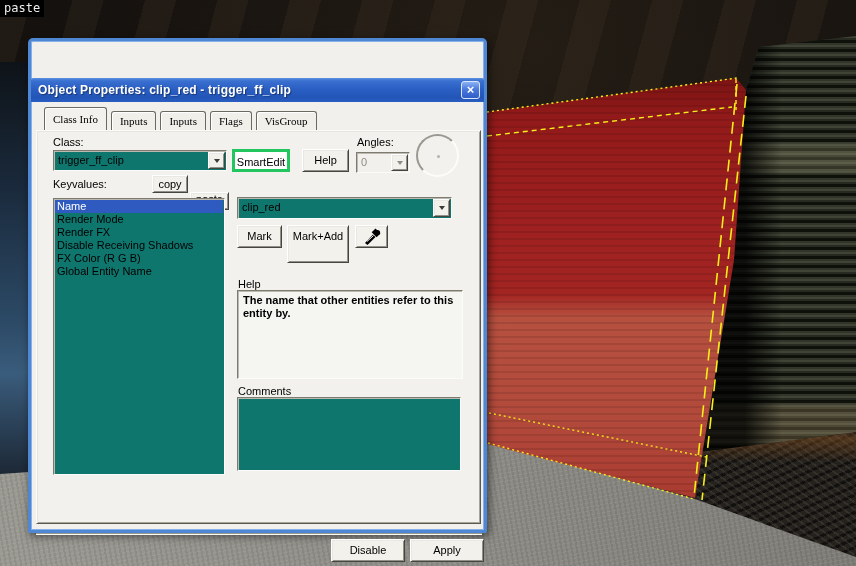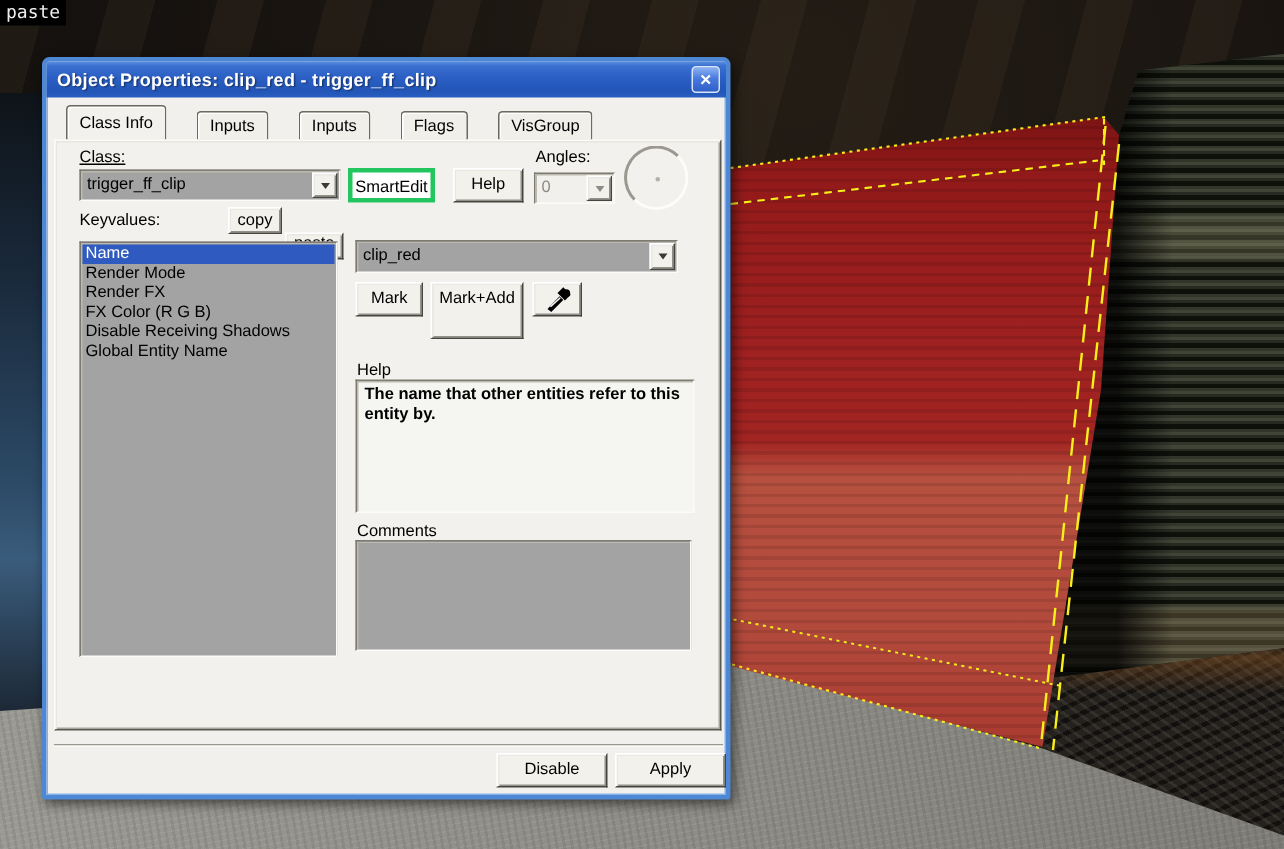--- a/index.html
+++ b/index.html
@@ -60,56 +60,57 @@
   .dialog {
     position:absolute; left:28px; top:38px; width:459px; height:495px;
     border:3px solid #4e87d4; border-radius:5px 5px 2px 2px;
     box-shadow:2px 3px 8px rgba(0,0,0,0.55), inset 0 0 0 1px #86b0e8;
     background:#f1f0ec;
   }
   .title-bar {
     height:24px; display:flex; align-items:center; padding:0 4px 0 7px;
     border-radius:2px 2px 0 0;
     background:linear-gradient(180deg,#5c90e2 0%, #3a70d0 12%, #2b5fc4 45%, #2255b6 82%, #2a5ec2 100%);
+    margin-top:37px;
   }
   .title-text { flex:1; color:#fff; font-weight:bold; font-size:12px; text-shadow:1px 1px 1px rgba(0,0,0,0.4); letter-spacing:.2px; }
   .close-btn {
     width:19px; height:18px; border-radius:3px; cursor:pointer;
     background:linear-gradient(180deg,#8cb2f2,#4a7ade 45%,#2f5ec8);
     border:1px solid #d9e5f8; color:#fff; font-size:13px; font-weight:bold;
     line-height:15px; text-align:center;
   }
   .dialog-body { position:relative; height:465px; font-size:11px; color:#000; }
 
   .tab-row { position:absolute; left:13px; top:6px; display:flex; align-items:flex-end; height:22px; z-index:2; }
   .tab {
-    height:19px; padding:3px 8px 0; margin-right:20px; cursor:pointer;
+    height:19px; padding:3px 8px 0; margin-right:4px; cursor:pointer;
     background:#f0efea; border:1px solid #6b6a60; border-bottom:none;
-    border-radius:3px 3px 0 0; box-shadow:inset 1px 1px 0 #fff; white-space:nowrap;
+    border-radius:3px 3px 0 0; box-shadow:inset 1px 1px 0 #fff; white-space:nowrap;font-family:Liberation Serif, serif;
   }
   .tab.active { height:23px; padding-top:5px; background:#f2f1ed; z-index:3; }
 
   .panel {
     position:absolute; left:5px; top:28px; width:445px; height:394px;
     background:#f2f1ed;
     border:1px solid; border-color:#fcfbf7 #5a594f #5a594f #fcfbf7;
     box-shadow:inset 1px 1px 0 #e7e6e0, inset -1px -1px 0 #a7a59b;
   }
   .panel * { position:absolute; }
 
   .lbl { white-space:nowrap; }
 
   .raised {
     background:#f2f1ec; cursor:pointer; text-align:center; color:#000;
     border:1px solid; border-color:#ffffff #47463e #47463e #ffffff;
     box-shadow:inset 1px 1px 0 #e9e8e2, inset -1px -1px 0 #92908a;
     font-size:11px; font-family:"Liberation Sans",sans-serif;
   }
   .sunken {
-    background:#a3a3a3;
+    background:#0f766e;
     border:1px solid; border-color:#7d7b70 #fcfbf7 #fcfbf7 #7d7b70;
     box-shadow:inset 1px 1px 0 #bcbab0;
   }
   .combo { display:flex; align-items:stretch; cursor:pointer; }
   .combo-text { flex:1; padding:3px 4px 0; overflow:hidden; white-space:nowrap; position:static !important; }
   .combo-btn { width:17px; margin:1px; flex:none; display:flex; align-items:center; justify-content:center; position:static !important; }
   .arrow-down { width:0; height:0; border:3px solid transparent; border-top:4px solid #3c3b33; margin-top:3px; position:static !important; }
   .combo.disabled { background:#f1f0ec; }
   .combo.disabled .combo-text { color:#8f8d83; }
   .combo.disabled .arrow-down { border-top-color:#8f8d83; }
@@ -169,21 +170,21 @@
     <div class="tab-row">
       <div class="tab active">Class Info</div>
       <div class="tab">Inputs</div>
       <div class="tab">Inputs</div>
       <div class="tab">Flags</div>
       <div class="tab">VisGroup</div>
     </div>
 
     <div class="panel">
 
-      <span class="lbl" style="left:16px; top:5px;text-decoration:underline;">Class:</span>
+      <span class="lbl" style="left:16px; top:5px;">Class:</span>
       <div class="combo sunken" style="left:16px; top:19px; width:174px; height:21px;">
         <span class="combo-text">trigger_ff_clip</span>
         <span class="combo-btn raised">
             <span class="arrow-down"></span>
           </span>
       </div>
       <div class="toggled" style="left:195px; top:18px; width:58px; height:23px; padding-top:4px;">SmartEdit</div>
       <div class="raised" style="left:265px; top:18px; width:47px; height:23px; padding-top:4px;">Help</div>
 
       <span class="lbl" style="left:320px; top:5px;">Angles:</span>
@@ -198,22 +199,22 @@
       </div>
 
       <span class="lbl" style="left:16px; top:47px;">Keyvalues:</span>
       <div class="raised" style="left:115px; top:44px; width:36px; height:18px; padding-top:2px;">copy</div>
       <div class="raised" style="left:153px; top:61px; width:39px; height:18px; padding-top:0;">paste</div>
 
       <div class="listbox sunken" style="left:16px; top:67px; width:172px; height:277px;">
         <span class="list-item selected">Name</span>
         <span class="list-item">Render Mode</span>
         <span class="list-item">Render FX</span>
+        <span class="list-item">Disable Receiving Shadows</span>
         <span class="list-item">FX Color (R G B)</span>
-        <span class="list-item">Disable Receiving Shadows</span>
         <span class="list-item">Global Entity Name</span>
       </div>
 
       <div class="combo sunken" style="left:200px; top:66px; width:215px; height:22px;">
         <span class="combo-text">clip_red</span>
         <span class="combo-btn raised">
             <span class="arrow-down"></span>
           </span>
       </div>
       <div class="raised" style="left:200px; top:94px; width:45px; height:23px; padding-top:4px;">Mark</div>

